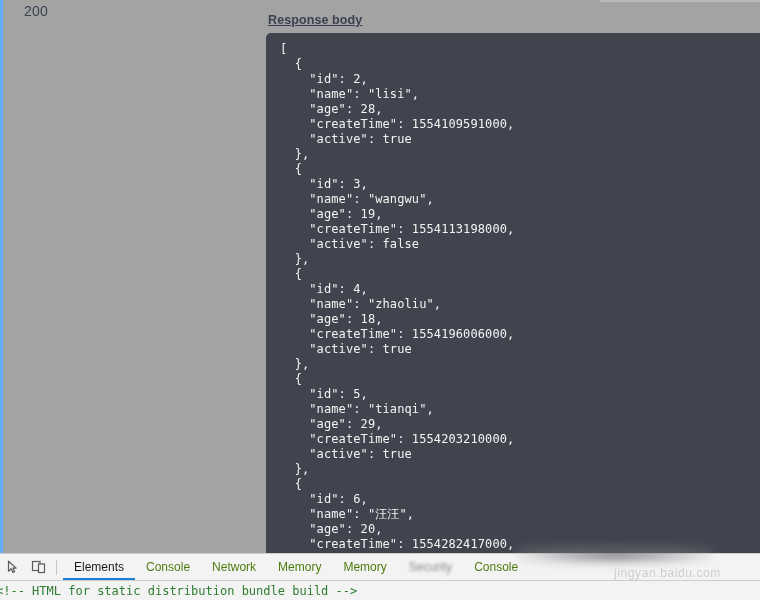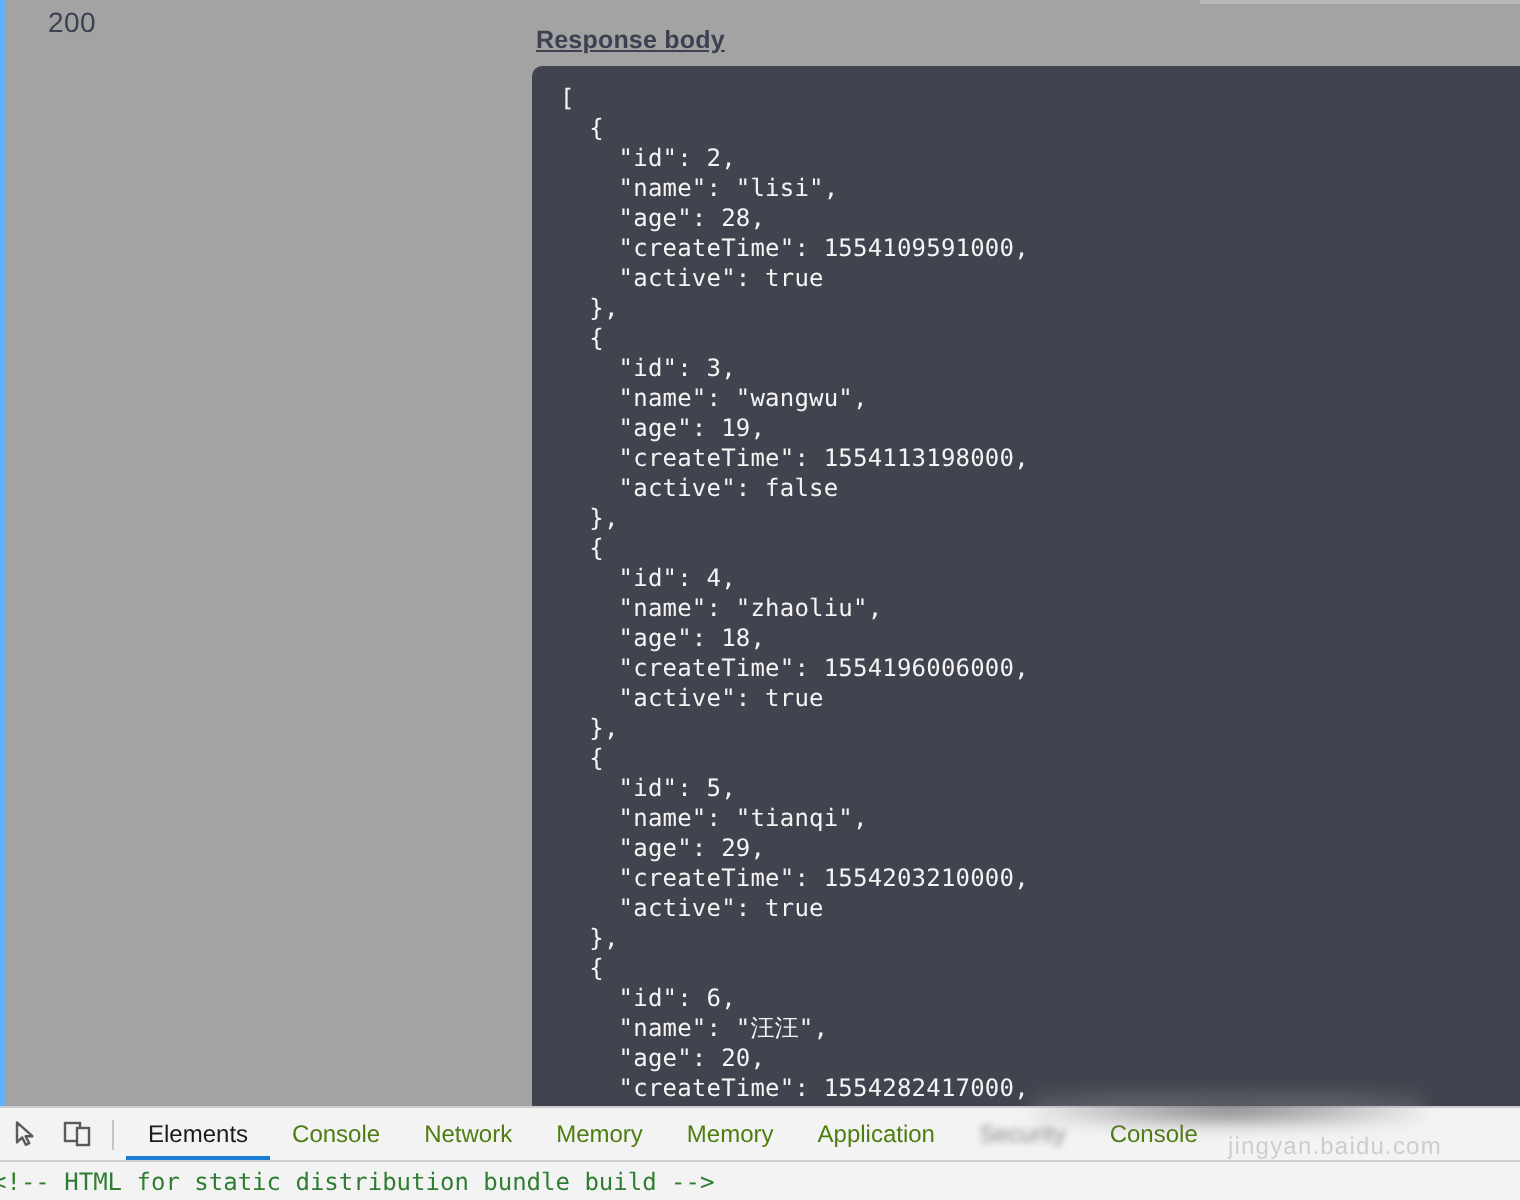--- a/index.html
+++ b/index.html
@@ -250,21 +250,20 @@
       </svg>
     </div>
 
     <div class="dt-sep"></div>
 
     <div class="dt-tab active">Elements</div>
     <div class="dt-tab">Console</div>
     <div class="dt-tab">Network</div>
     <div class="dt-tab">Memory</div>
     <div class="dt-tab">Memory</div>
-    <div class="dt-tab">Application</div>
     <div class="dt-tab blurred">Security</div>
     <div class="dt-tab">Console</div>
 
   </div>
 
   <div id="dt-console-line">&lt;!-- HTML for static distribution bundle build --&gt;</div>
 
 </div>
 
 <div id="blur-smudge"></div>

